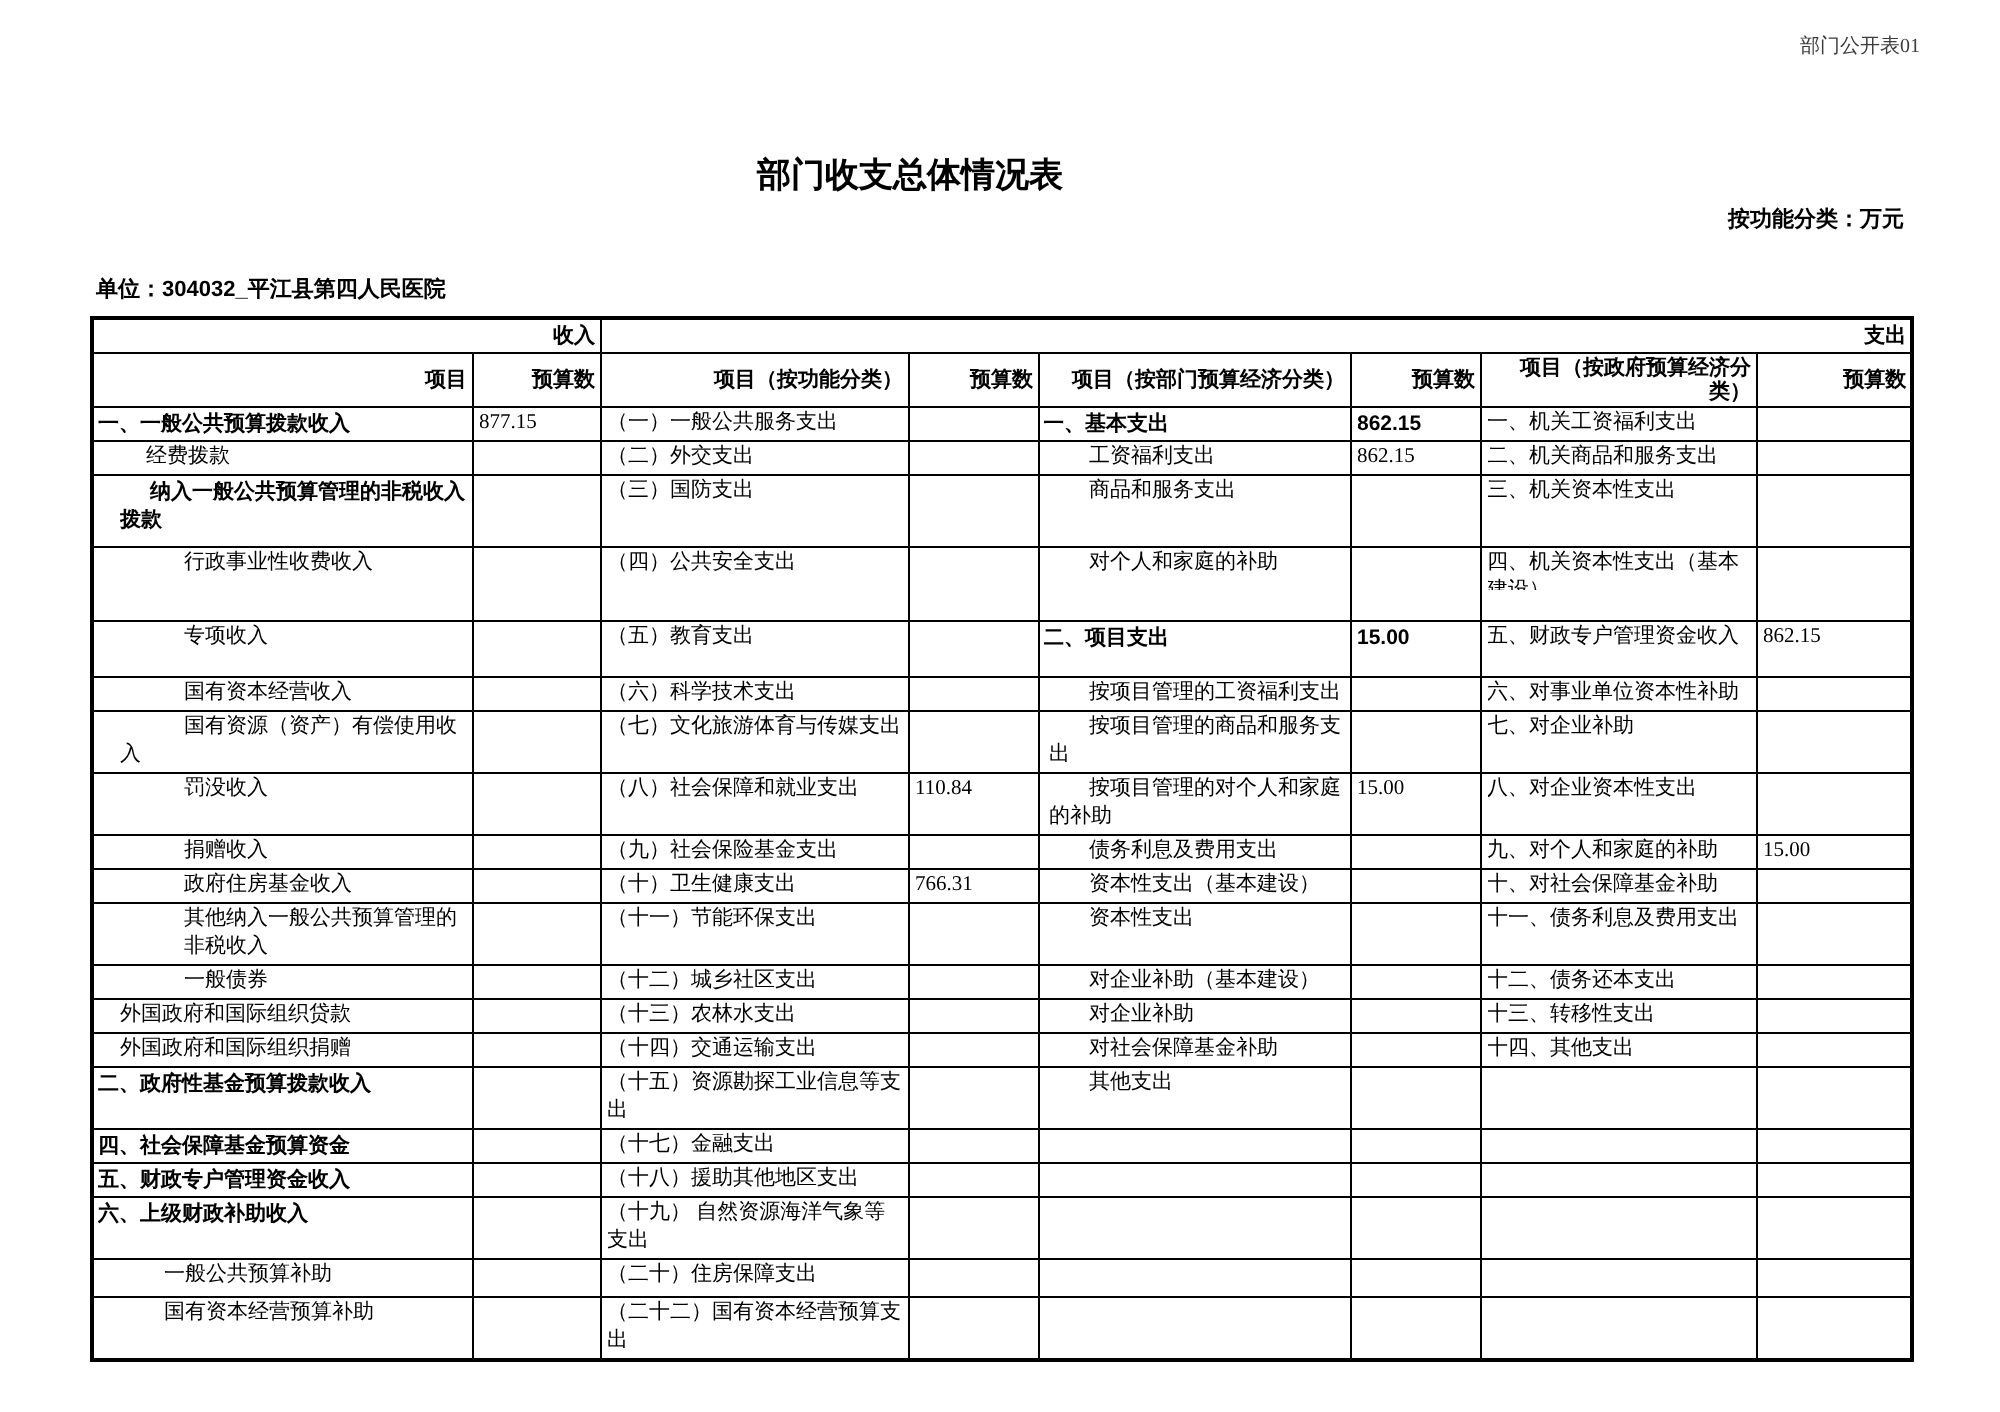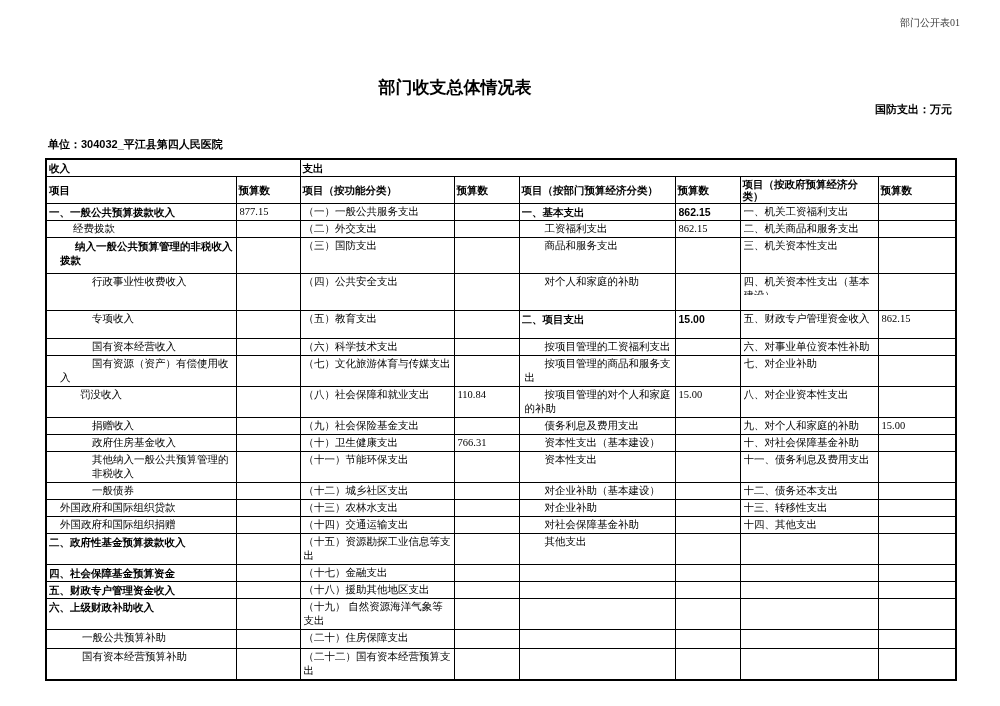--- a/index.html
+++ b/index.html
@@ -30,37 +30,37 @@
     border-collapse:collapse;table-layout:fixed;
     border:2px solid #000;
   }
   table.budget th, table.budget td{
     border:1px solid #000;
     font-size:10.5px;line-height:14px;
     padding:1px 3px;vertical-align:top;text-align:left;
     overflow:hidden;
   }
   table.budget thead th{
-    text-align:left;vertical-align:middle;font-weight:bold;
+    text-align:right;vertical-align:middle;font-weight:bold;
     font-family:"Liberation Sans","DejaVu Sans",sans-serif;
     line-height:12px;padding:1px 2px;
   }
   table.budget thead tr.gh{height:17px;}
   table.budget thead tr.ch{height:23px;}
   td.num{text-align:right;padding-right:3px;}
   td.b{font-weight:bold;font-family:"Liberation Sans","DejaVu Sans",sans-serif;}
   .ct{overflow:hidden;}
   .ct.clip{max-height:20px;}
 </style>
 </head>
 <body>
 
 <div class="corner-label">部门公开表01</div>
 <div class="doc-title">部门收支总体情况表</div>
-<div class="unit-note">国防支出：万元</div>
+<div class="unit-note">按功能分类：万元</div>
 <div class="org-line">单位：304032_平江县第四人民医院</div>
 
 <table class="budget">
   <colgroup>
       <col style="width: 190px;">
       <col style="width: 64px;">
       <col style="width: 154px;">
       <col style="width: 65px;">
       <col style="width: 156px;">
       <col style="width: 65px;">
@@ -214,21 +214,21 @@
         <td style="padding-left: 5px;">
           <div class="ct" style="text-indent: 20px;">按项目管理的商品和服务支出</div>
         </td>
         <td></td>
         <td>
           <div class="ct">七、对企业补助</div>
         </td>
         <td></td>
       </tr>
       <tr style="height: 28px;">
-        <td style="padding-left: 33px;">
+        <td style="padding-left: 45px;">
           <div class="ct">罚没收入</div>
         </td>
         <td></td>
         <td>
           <div class="ct">（八）社会保障和就业支出</div>
         </td>
         <td class="num">
           <div class="ct">110.84</div>
         </td>
         <td style="padding-left: 5px; font-family: Liberation Serif, serif;">

